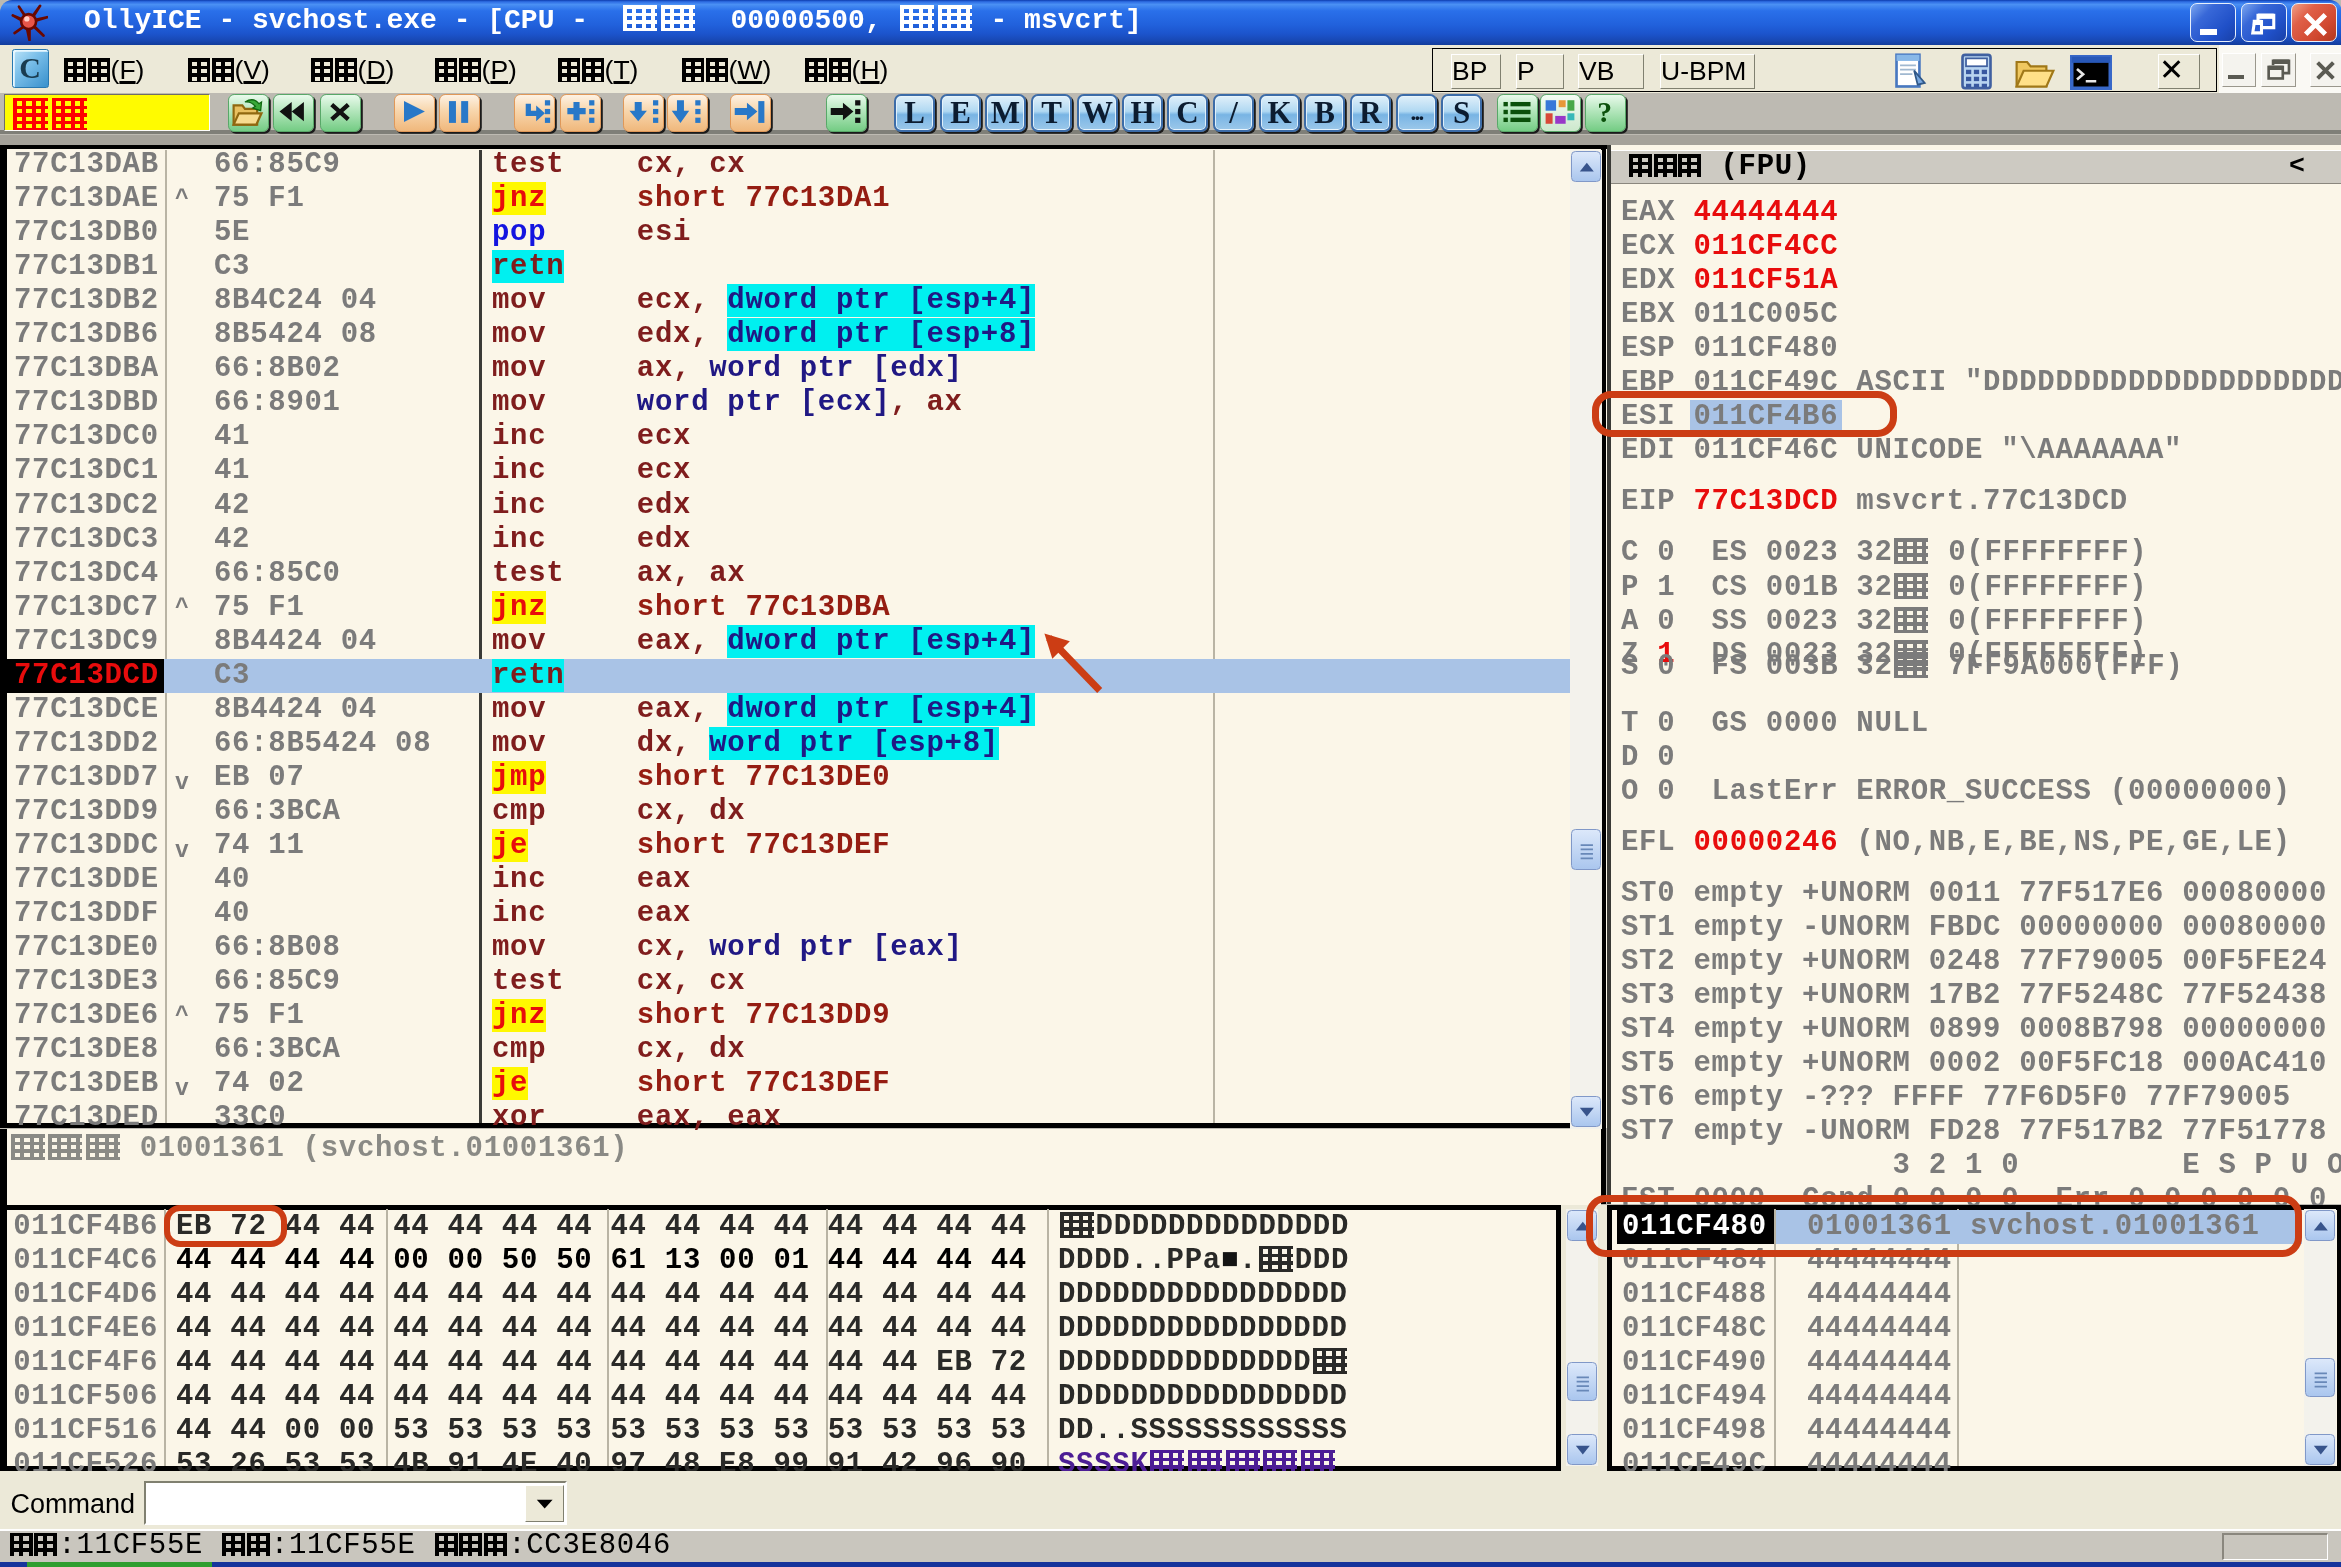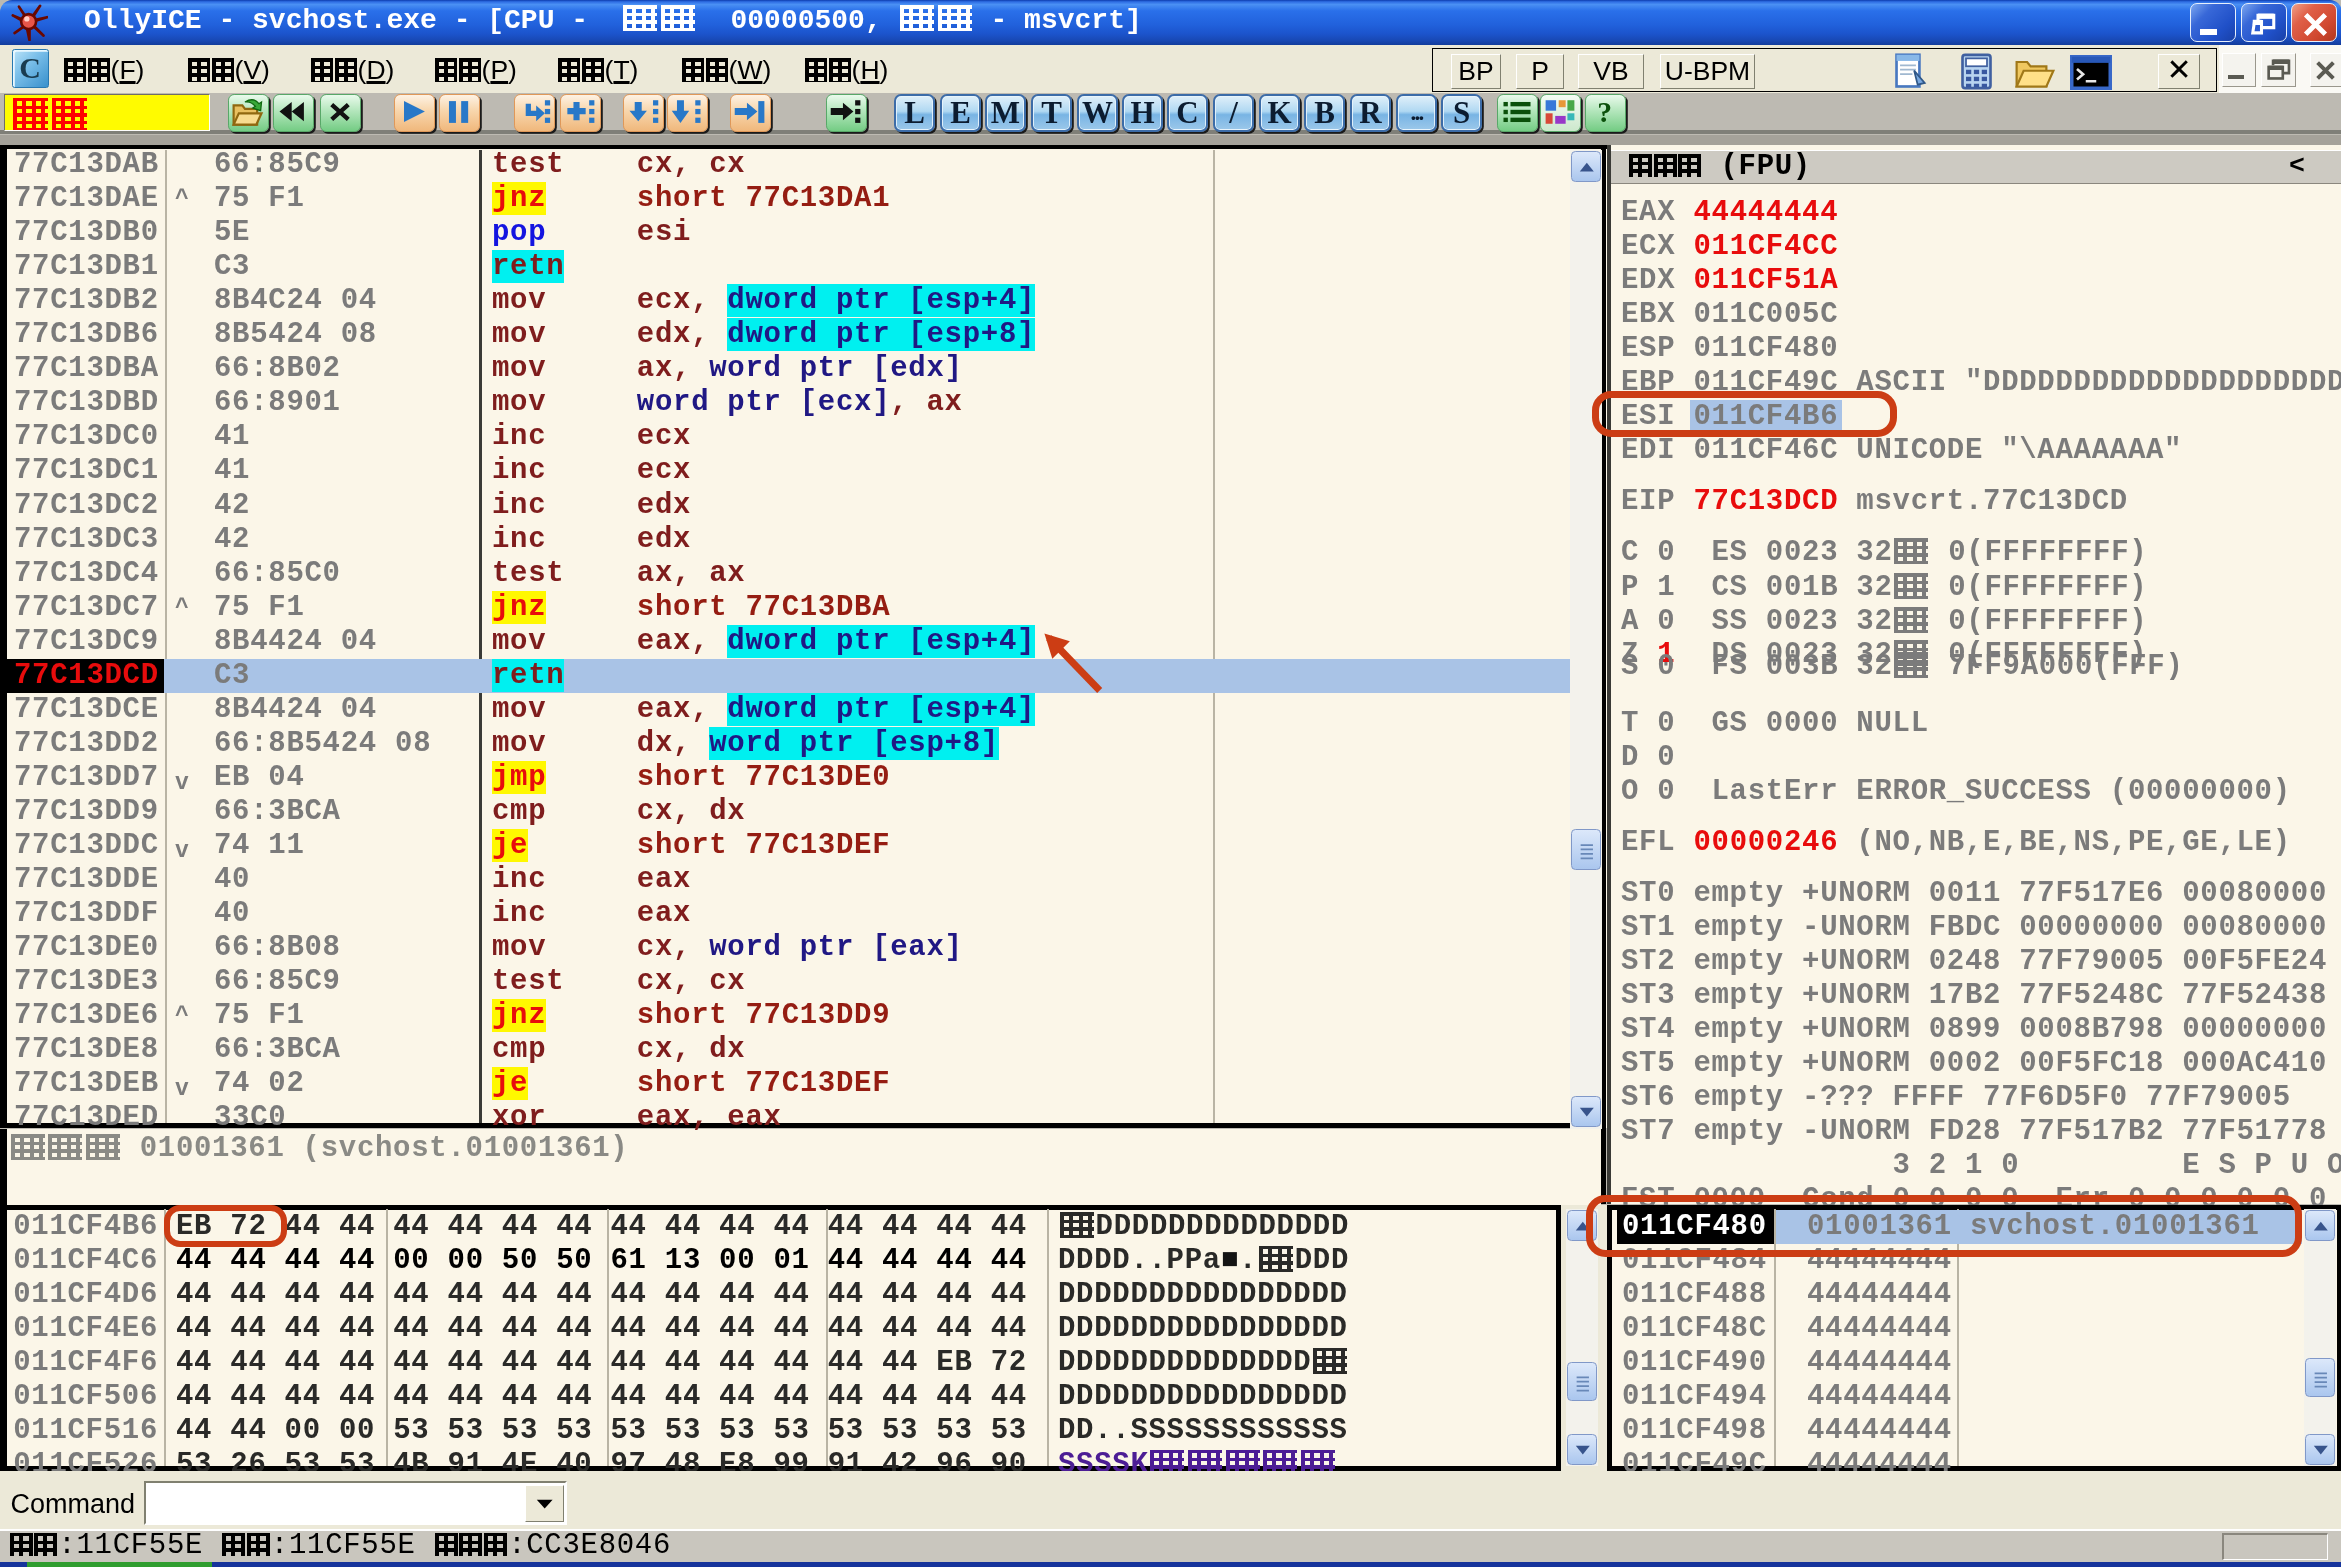--- a/index.html
+++ b/index.html
@@ -19,21 +19,21 @@
 .vline{position:absolute;width:1.8px;background:#b9b4a4}
 .tbtn{position:absolute;width:41px;height:38px;border-radius:6.2px;
   box-shadow:1.8px 1.8px 0 #1a1a1a;border:1.8px solid #fff}
 .tbtn svg{position:absolute;left:0;top:0}
 .lbtn{position:absolute;width:41px;height:38px;border-radius:7px;text-align:center;
   background:linear-gradient(180deg,#e0f0fa 0%,#b0d8f2 45%,#78b4e4 55%,#9cc8ea 100%);
   border:2.6px solid #3c6ca8;box-shadow:1.8px 1.8px 0 #1a1a1a,inset 0 0 0 0.9px #e8f4fc;
   font:700 31px "Liberation Serif",serif;color:#0c1c30;line-height:34px}
 .mbtn{position:absolute;background:#ECE9D8;border-top:1.8px solid #fff;border-left:1.8px solid #fff;
   border-right:1.8px solid #808070;border-bottom:1.8px solid #808070;
-  font:400 26.5px "Liberation Sans",sans-serif;color:#000;text-align:center}
+  font:400 26.5px "Liberation Sans",sans-serif;color:#000;text-align:left}
 .sb{position:absolute;width:32px;background:#F3F2EC}
 .sbb{position:absolute;left:0.9px;width:30px;height:31px;border-radius:4.4px;
   background:linear-gradient(180deg,#dce8fa,#aac6ee);border:0.9px solid #8098c8}
 .sbb svg{position:absolute;left:6.2px;top:8px}
 .ann{position:absolute;border:7px solid #cc3d14;border-radius:19.4px}
 </style></head><body>
 <div class="abs" style="left:0;top:0;width:2342px;height:45px;
  background:linear-gradient(180deg,#0d3cad 0%,#2e6ee4 4%,#4a90f4 10%,#2a70ea 24%,#2161dc 55%,#1c54cc 75%,#1848b4 90%,#123c9c 100%);
  border-radius:12.3px 12.3px 0 0"></div>
 <svg class="abs" style="left:10.6px;top:4.4px" width="37" height="37" viewBox="0 0 42 42">
@@ -320,21 +320,21 @@
 <div class="t" style="left:214px;top:659px">C3</div>
 <div class="t" style="left:492px;top:659px"><span class="cy k">retn</span></div>
 <div class="t" style="left:14px;top:693px">77C13DCE</div>
 <div class="t" style="left:214px;top:693px">8B4424 04</div>
 <div class="t" style="left:492px;top:693px"><span class="k">mov     eax, </span><span class="cy nv">dword ptr [esp+4]</span></div>
 <div class="t" style="left:14px;top:727px">77C13DD2</div>
 <div class="t" style="left:214px;top:727px">66:8B5424 08</div>
 <div class="t" style="left:492px;top:727px"><span class="k">mov     dx, </span><span class="cy nv">word ptr [esp+8]</span></div>
 <div class="t" style="left:14px;top:761px">77C13DD7</div>
 <div class="t" style="left:175px;top:766px;font-size:23px">v</div>
-<div class="t" style="left:214px;top:761px">EB 04</div>
+<div class="t" style="left:214px;top:761px">EB 07</div>
 <div class="t" style="left:492px;top:761px"><span class="ylw">jmp</span><span class="dr">     short 77C13DE0</span></div>
 <div class="t" style="left:14px;top:795px">77C13DD9</div>
 <div class="t" style="left:214px;top:795px">66:3BCA</div>
 <div class="t" style="left:492px;top:795px"><span class="k">cmp     cx, dx</span></div>
 <div class="t" style="left:14px;top:829px">77C13DDC</div>
 <div class="t" style="left:175px;top:834px;font-size:23px">v</div>
 <div class="t" style="left:214px;top:829px">74 11</div>
 <div class="t" style="left:492px;top:829px"><span class="ylw">je</span><span class="dr">      short 77C13DEF</span></div>
 <div class="t" style="left:14px;top:863px">77C13DDE</div>
 <div class="t" style="left:214px;top:863px">40</div>

